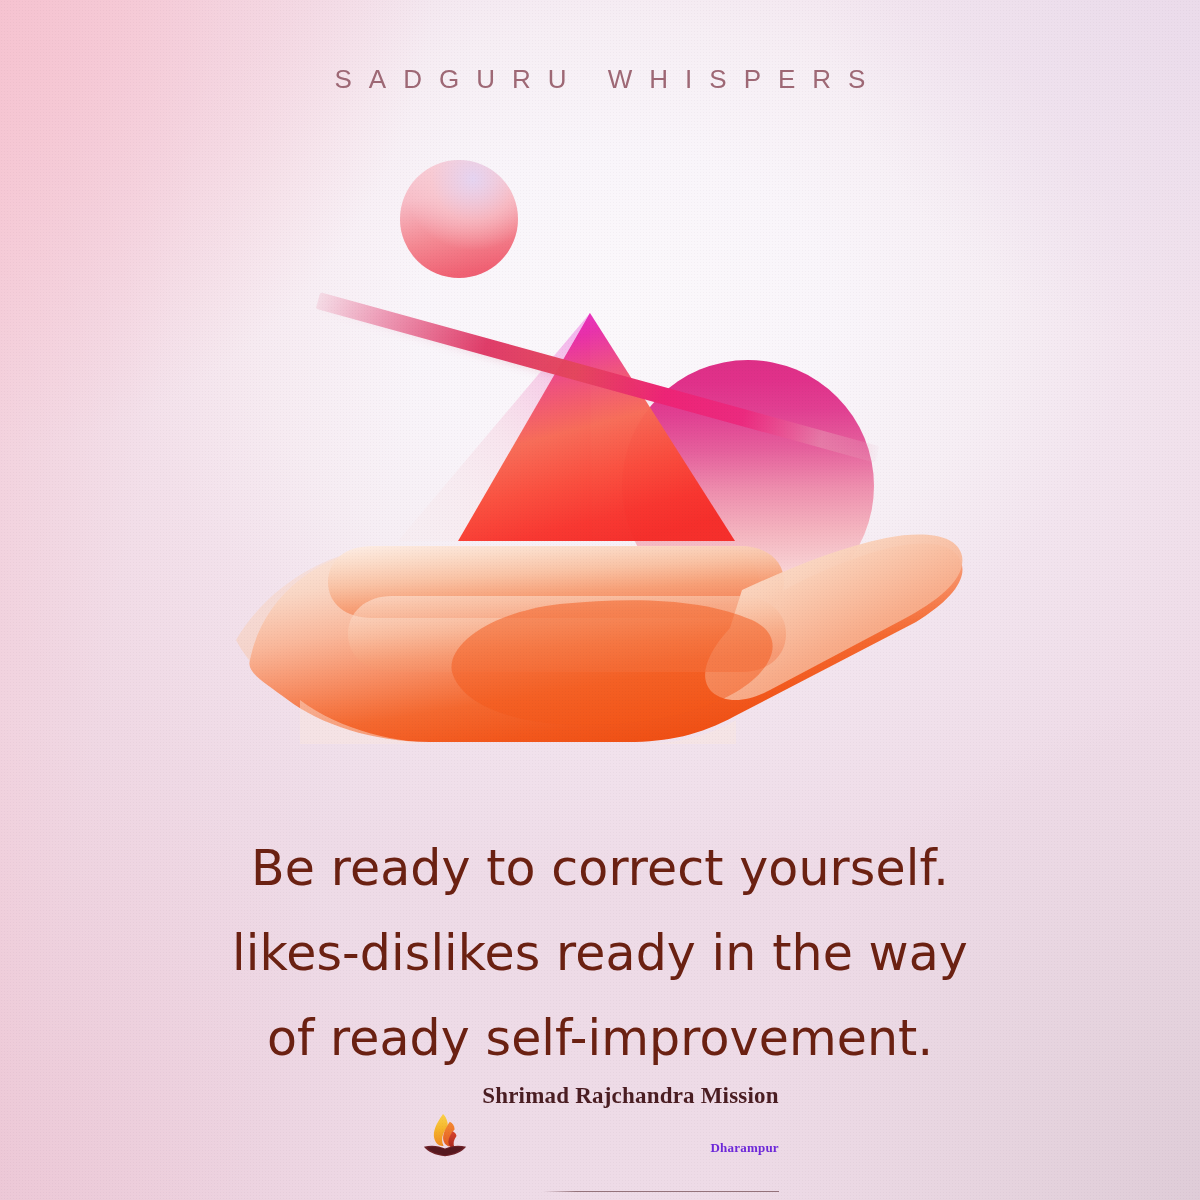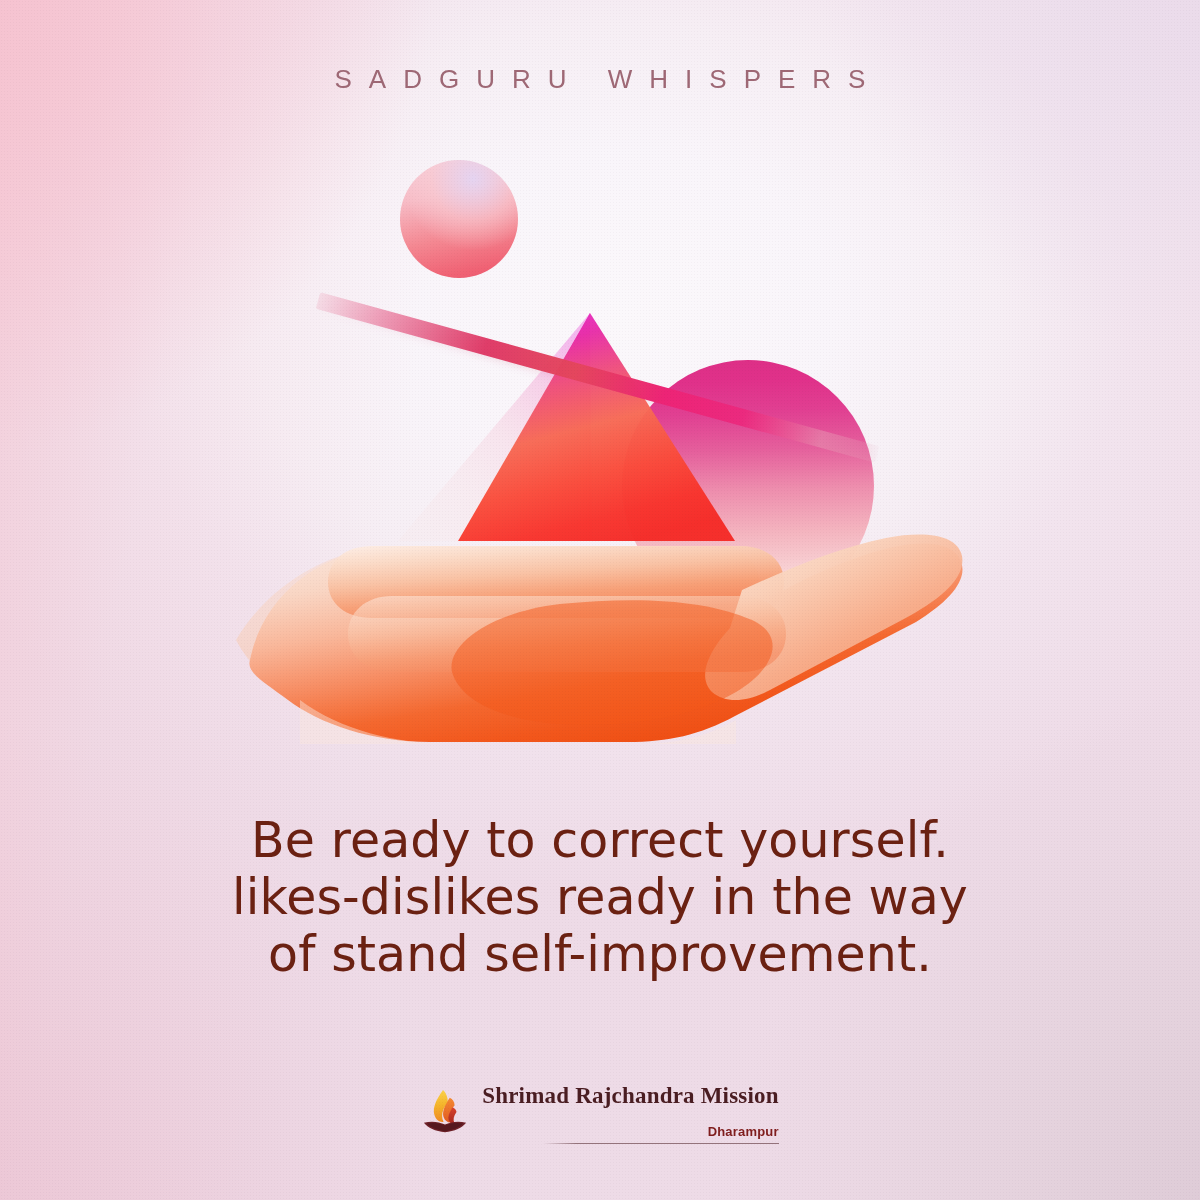--- a/index.html
+++ b/index.html
@@ -141,38 +141,38 @@
   .quote {
     position:absolute; left:0; top:812px; width:100%;
     text-align:center;
     color:#6b2112;
     font-size:49px;
     line-height:57px;
     font-weight:400;
     letter-spacing:.1px;
     font-family:"DejaVu Sans", sans-serif;
   }
-  .quote .ln { display:block; }
+  .quote .ln { display:block;margin-top:28px; }
 
   
   .logo {
     position:absolute; left:0; top:1083px; width:100%;
     display:flex; align-items:center; justify-content:center; gap:13px;
   }
   .logo-mark { width:48px; height:52px; display:block; }
-  .logo-text { display:flex; flex-direction:column; align-items:flex-end; }
+  .logo-text { display:flex; flex-direction:column; align-items:flex-end;gap:32px; }
   .logo-title {
     font-family:"Liberation Serif", serif;
     font-size:23px; font-weight:700; color:#4a1d22;
     letter-spacing:.2px; line-height:25px; white-space:nowrap;
   }
   .logo-sub {
-    font-family:Liberation Sans, sans-serif;
-    font-size:13px; font-weight:700; color:#7f1d1d;
-    letter-spacing:.2px; line-height:15px; margin-top:16px;
+    font-family:Liberation Serif, serif;
+    font-size:13px; font-weight:700; color:#6d28d9;
+    letter-spacing:.2px; line-height:15px; margin-top:0px;
   }
   .logo-rule {
     width:236px; height:1px; margin-top:4px;
     background:linear-gradient(90deg, rgba(74,29,34,0) 0%, rgba(74,29,34,.55) 14%, rgba(74,29,34,.55) 100%);
   }
 </style>
 </head>
 <body>
 
 <div id="poster">
@@ -320,21 +320,21 @@
                L 300,744 Z" fill="#fbe7de" opacity="0.45"></path>
     </svg>
 
     <div class="beam"></div>
 
   </div>
 
   <div class="quote">
     <span class="ln">Be ready to correct yourself.</span>
     <span class="ln">likes-dislikes ready in the way</span>
-    <span class="ln">of stand self-improvement.</span>
+    <span class="ln">of ready self-improvement.</span>
   </div>
 
   <div class="logo">
 
     <svg class="logo-mark" viewBox="0 0 100 108">
       <defs>
         <linearGradient id="flameOuter" x1="0.5" y1="0" x2="0.5" y2="1">
           <stop offset="0" stop-color="#fbd24a"></stop>
           <stop offset="0.45" stop-color="#f5b62c"></stop>
           <stop offset="1" stop-color="#ef8a22"></stop>

